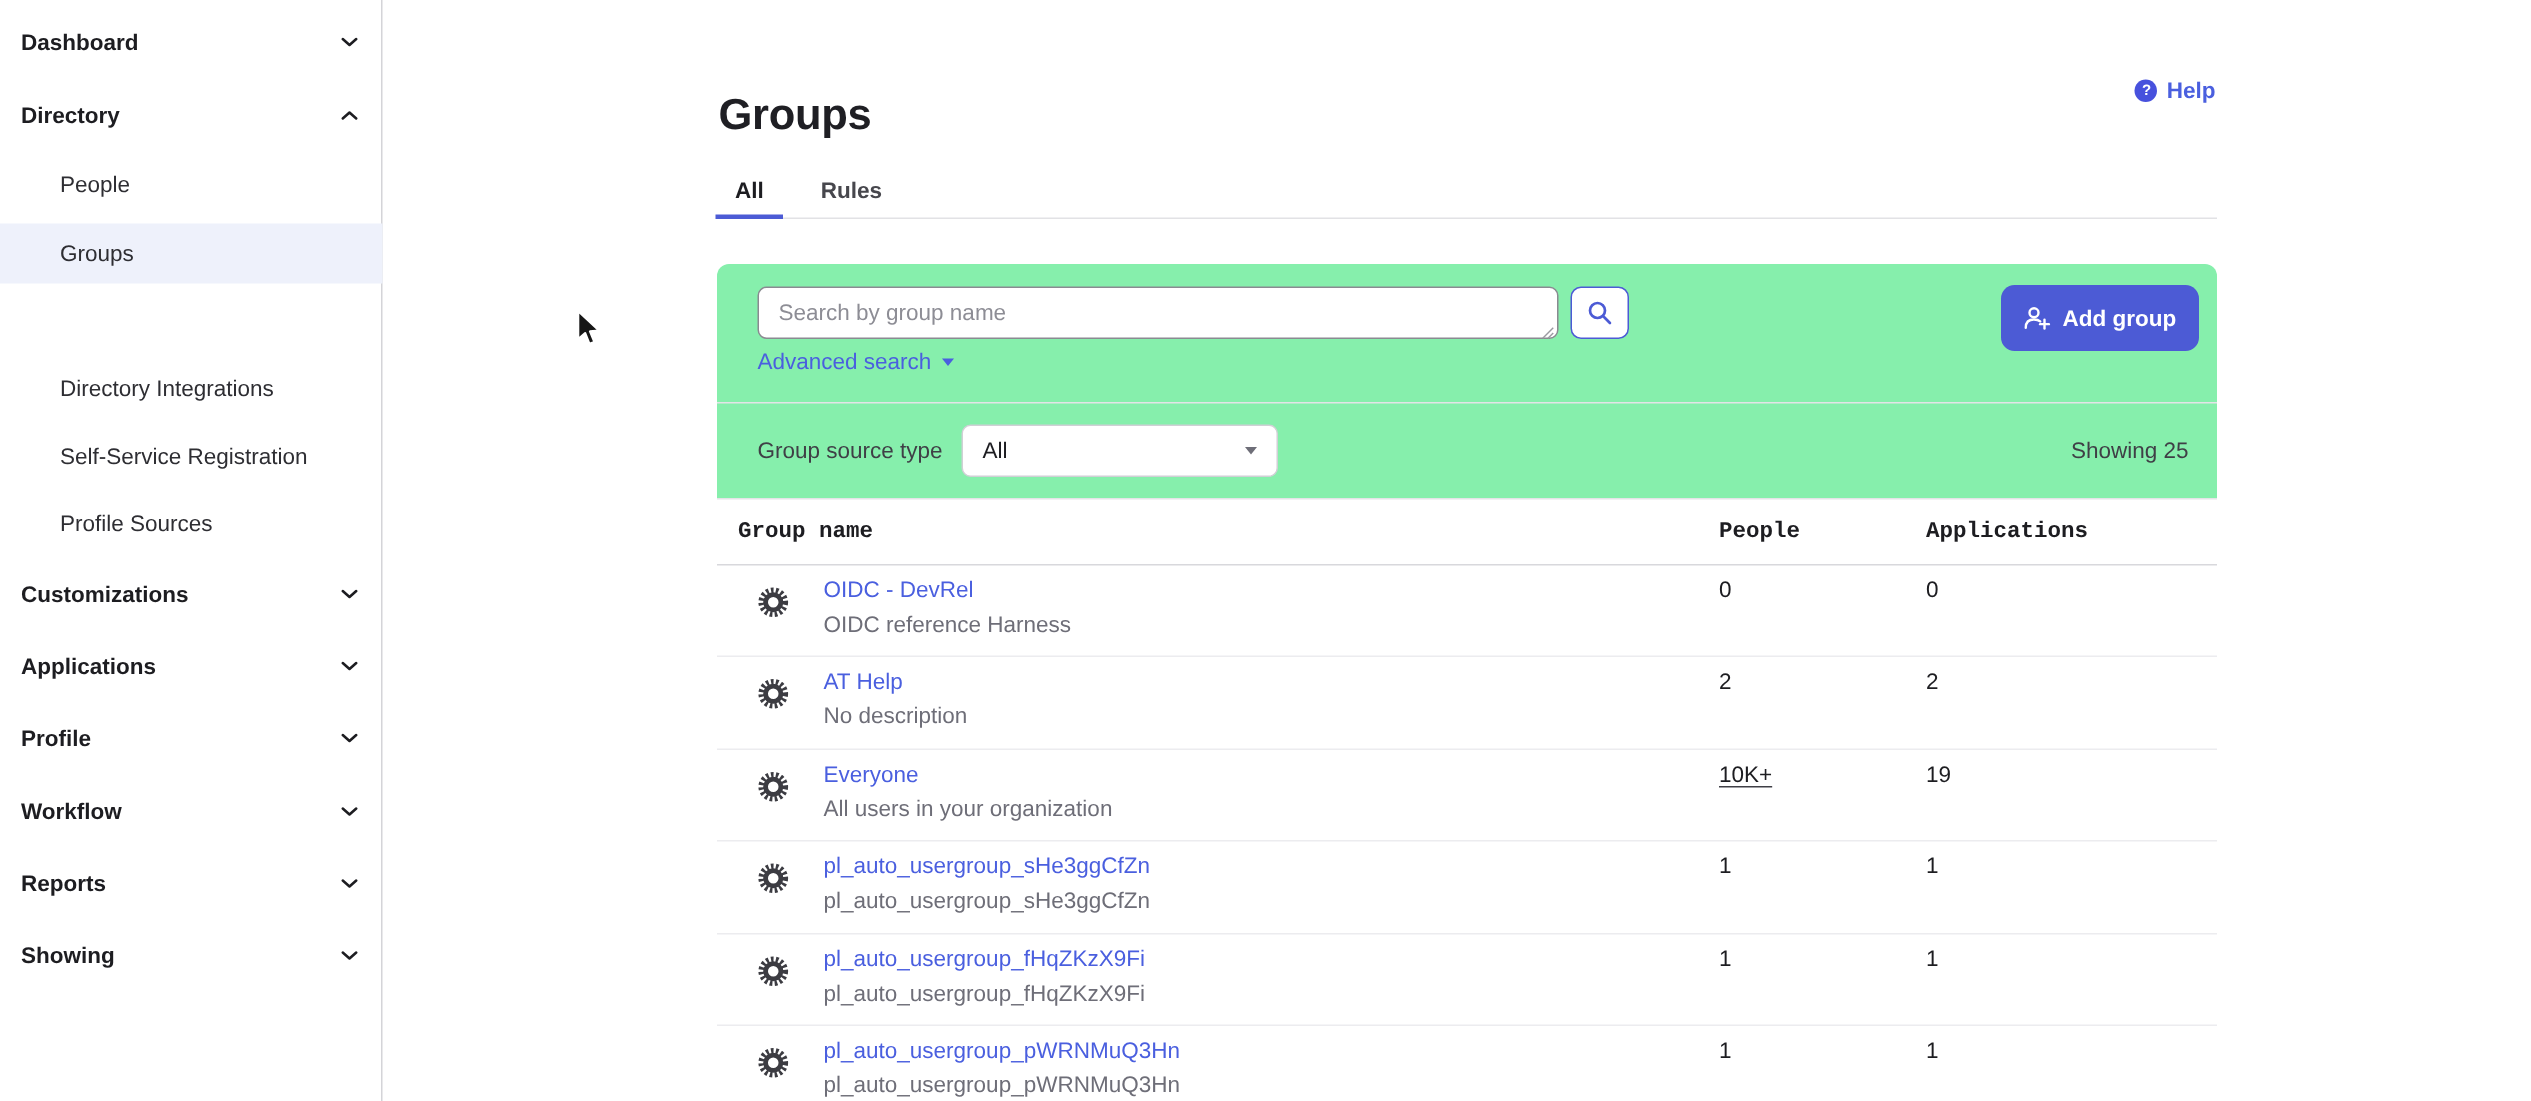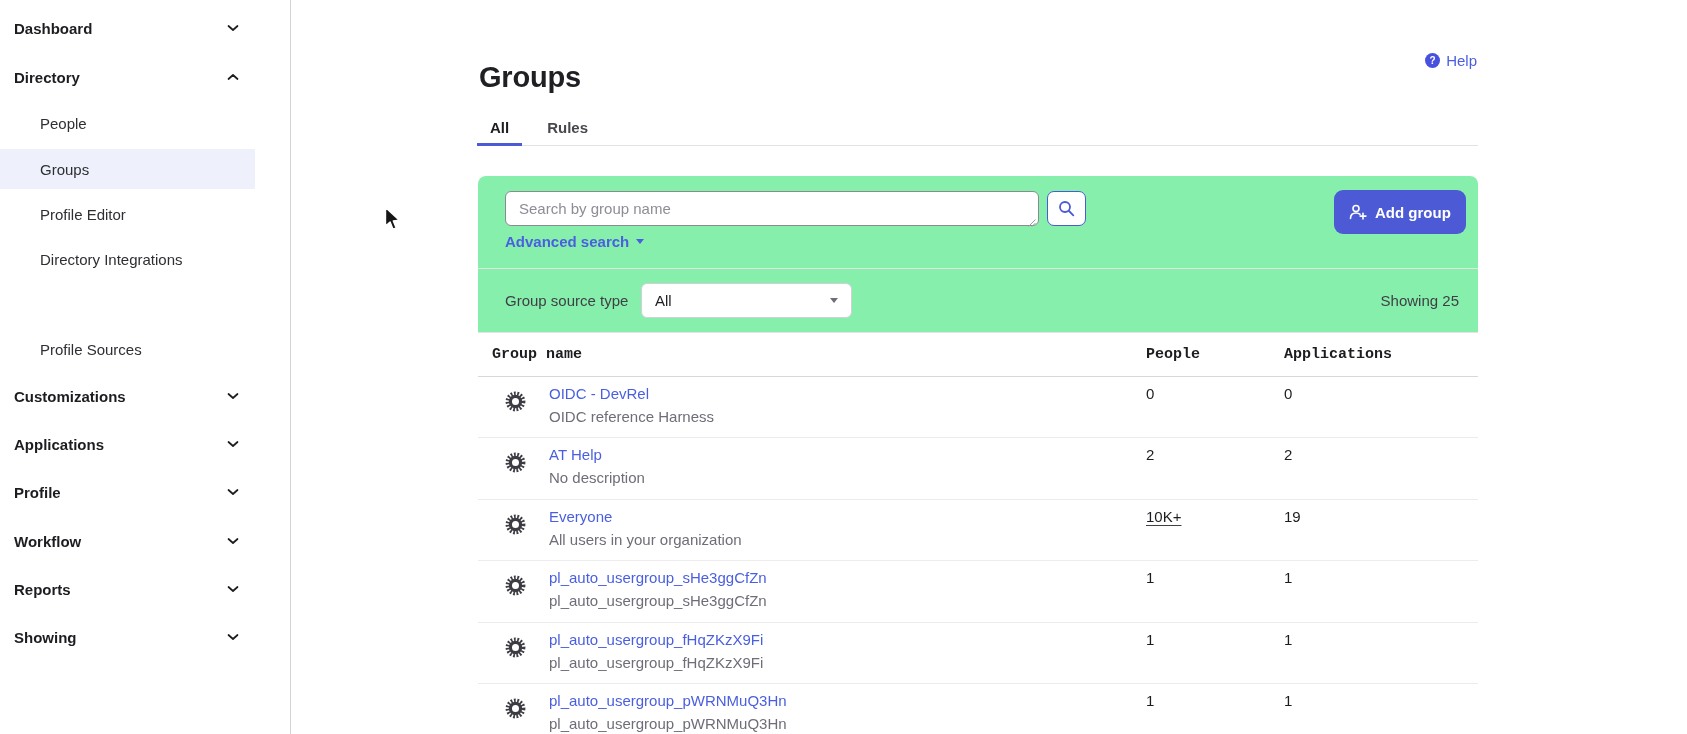--- a/index.html
+++ b/index.html
@@ -4,56 +4,56 @@
 <style>
   html,body{margin:0;padding:0;}
   body{
     width:1687px;height:734px;overflow:hidden;position:relative;
     background:#ffffff;color:#1d1d21;
     font-family:"Liberation Sans", sans-serif;
     -webkit-font-smoothing:antialiased;
   }
   
   .sidebar{
-    position:absolute;left:0;top:0;width:291px;height:734px;
+    position:absolute;left:0;top:0;width:255px;height:734px;
     background:#ffffff;border-right:1px solid #d4d4d8;box-sizing:border-box;
   }
   .nav-row{
     position:absolute;left:0;width:255px;height:40px;
     display:flex;align-items:center;box-sizing:border-box;cursor:pointer;
   }
   .nav-row .lbl{font-size:15px;color:#1d1d21;}
   .nav-row.section .lbl{font-weight:700;padding-left:14px;}
   .nav-row.child .lbl{font-weight:400;padding-left:40px;color:#2e2e33;}
   .nav-row.selected{background:#eef1fb;}
   .chev{position:absolute;right:16px;top:50%;transform:translateY(-50%);display:flex;}
   .chev.up{transform:translateY(-50%) rotate(180deg);}
   
   .page-title{position:absolute;left:479px;top:42px;font-size:29px;font-weight:600;color:#1f1f24;letter-spacing:-0.2px;}
   .help-link{position:absolute;right:210px;top:52px;display:flex;align-items:center;gap:6px;cursor:pointer;}
   .help-badge{width:15px;height:15px;border-radius:50%;background:#4751dd;color:#fff;font-size:10px;font-weight:700;
     display:flex;align-items:center;justify-content:center;line-height:1;}
-  .help-text{font-size:15px;color:#4a5fdf;font-weight:400;}
+  .help-text{font-size:15px;color:#4a5fdf;font-weight:700;}
   
   .tabs-line{position:absolute;left:480px;top:145px;width:998px;height:1px;background:#e2e2e5;}
   .tabs{position:absolute;left:477px;top:112px;display:flex;gap:12px;height:34px;}
   .tab{height:34px;display:flex;align-items:center;justify-content:center;padding:0 13px;
     font-size:15px;font-weight:700;color:#47474d;box-sizing:border-box;cursor:pointer;border-bottom:3px solid transparent;}
   .tab.active{color:#1d1d21;border-bottom:3px solid #4c5bd5;}
   
   .card{position:absolute;left:478px;top:176px;width:1000px;height:156px;background:#86efac;border-radius:8px 8px 0 0;}
   .search-box{position:absolute;left:27px;top:15px;width:534px;height:35px;box-sizing:border-box;
     border:1px solid #8a8a91;border-radius:6px;background:#fff;resize:none;overflow:hidden;
     font-family:"Liberation Sans", sans-serif;font-size:15px;color:#1d1d21;padding:8px 20px 0 13px;outline:none;}
   .search-box::placeholder{color:#8d8d95;}
   .resize-glyph{position:absolute;left:549px;top:38px;pointer-events:none;}
   .search-btn{position:absolute;left:569px;top:15px;width:39px;height:35px;box-sizing:border-box;
     background:#fff;border:1px solid #4c5bd5;border-radius:7px;display:flex;align-items:center;justify-content:center;cursor:pointer;}
   .adv-search{position:absolute;left:27px;top:57px;display:flex;align-items:center;gap:7px;cursor:pointer;}
-  .adv-search .txt{font-size:15px;font-weight:700;color:#4a5fdf;}
+  .adv-search .txt{font-size:15px;font-weight:400;color:#4a5fdf;}
   .caret-dn{width:0;height:0;border-left:4px solid transparent;border-right:4px solid transparent;border-top:5px solid #4a5fdf;}
   .add-group-btn{position:absolute;left:856px;top:14px;height:44px;padding:0 15px;border:none;border-radius:9px;
     background:#4c5bd5;color:#fff;font-family:"Liberation Sans", sans-serif;font-size:15px;font-weight:700;
     display:flex;align-items:center;gap:8px;cursor:pointer;}
   .card-divider{position:absolute;left:0;top:92px;width:100%;height:1px;background:#e4e4e7;}
   .gst-label{position:absolute;left:27px;top:116px;font-size:15px;color:#3f3f46;}
   .gst-select{position:absolute;left:163px;top:107px;width:211px;height:35px;box-sizing:border-box;background:#fff;
     border:1px solid #d0d0d5;border-radius:6px;display:flex;align-items:center;padding:0 13px;cursor:pointer;}
   .gst-select .val{font-size:15px;color:#1d1d21;flex:1;}
   .gst-select .caret{width:0;height:0;border-left:4px solid transparent;border-right:4px solid transparent;border-top:5px solid #6e6e78;}
@@ -91,25 +91,25 @@
           <polyline points="1.5,1.5 6,5.5 10.5,1.5" fill="none" stroke="#1d1d21" stroke-width="1.7" stroke-linecap="round" stroke-linejoin="round"></polyline>
         </svg>
       </span>
   </div>
   <div class="nav-row child" style="top:103px">
     <span class="lbl">People</span>
   </div>
   <div class="nav-row child selected" style="top:149px">
     <span class="lbl">Groups</span>
   </div>
-  <div class="nav-row child" style="top:194px">
-    <span class="lbl">Profile Editor</span>
-  </div>
   <div class="nav-row child" style="top:239px">
     <span class="lbl">Directory Integrations</span>
+  </div>
+  <div class="nav-row child" style="top:284px">
+    <span class="lbl">Self-Service Registration</span>
   </div>
   <div class="nav-row child" style="top:329px">
     <span class="lbl">Profile Sources</span>
   </div>
   <div class="nav-row section" style="top:376px">
     <span class="lbl">Customizations</span>
     <span class="chev">
         <svg width="12" height="7" viewBox="0 0 12 7">
           <polyline points="1.5,1.5 6,5.5 10.5,1.5" fill="none" stroke="#1d1d21" stroke-width="1.7" stroke-linecap="round" stroke-linejoin="round"></polyline>
         </svg>

